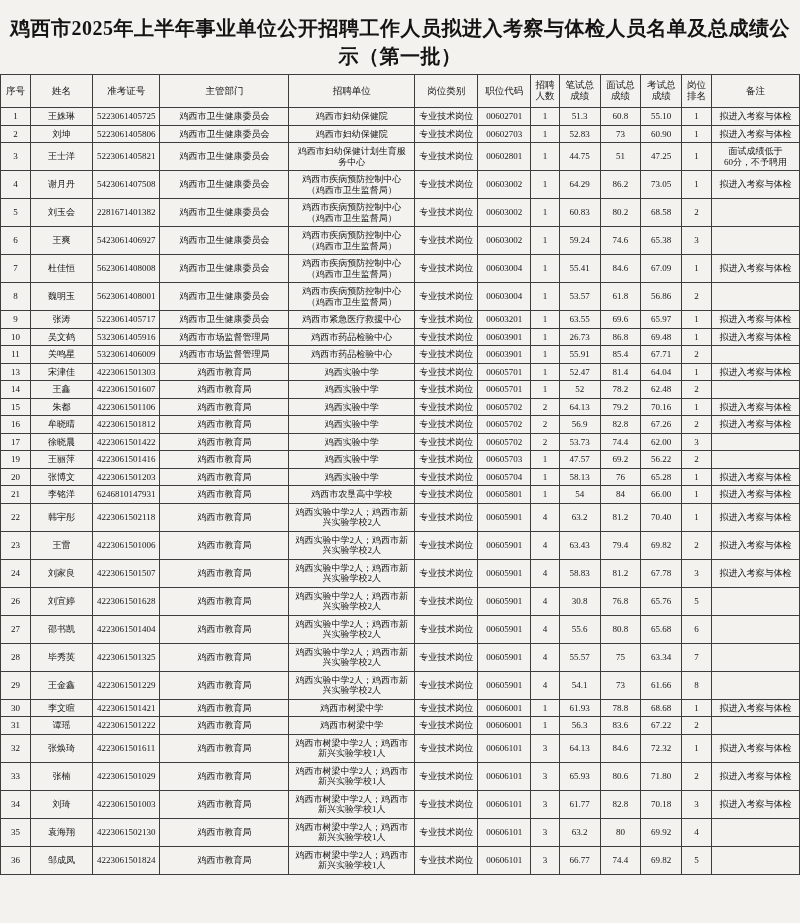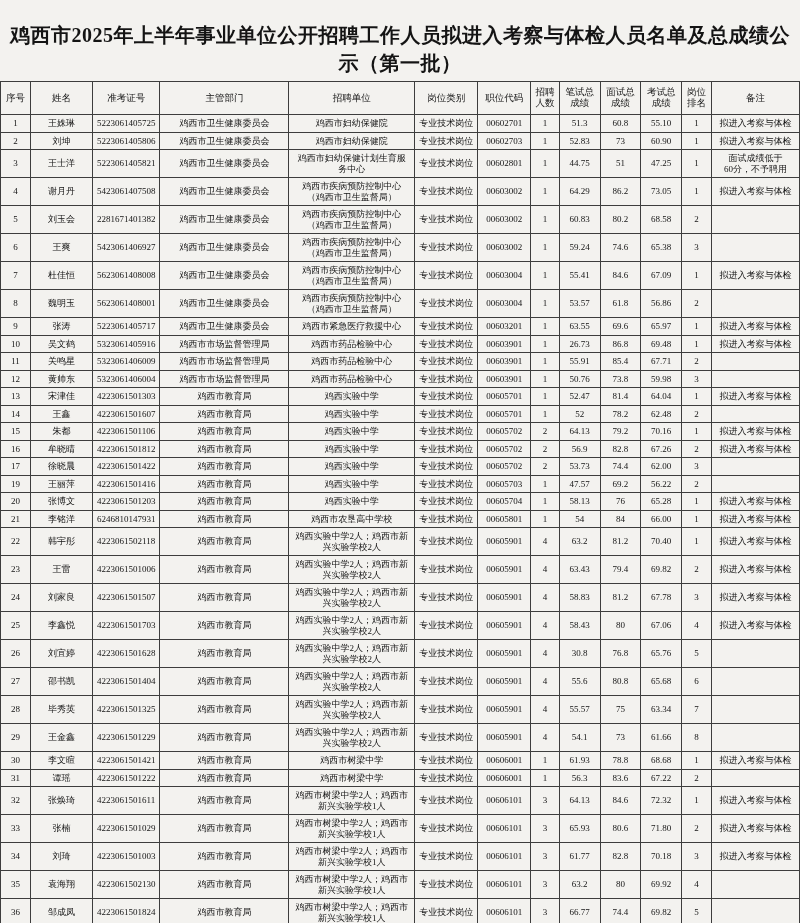--- a/index.html
+++ b/index.html
@@ -6,21 +6,21 @@
   html, body {
     width: 800px; height: 923px;
     background: #f3f2ef;
     color: #141414;
     font-family: "Liberation Serif", "DejaVu Serif", serif;
     overflow: hidden;
   }
   .page { width: 800px; height: 923px; }
   .doc-title {
     width: 100%;
-    padding: 21px 8px 2px 8px;
+    padding: 14px 8px 2px 8px;
     text-align: center;
     font-size: 20px;
     font-weight: bold;
     line-height: 28px;
     letter-spacing: 0.5px;
   }
   table.results {
     width: 800px;
     border-collapse: collapse;
     table-layout: fixed;
@@ -268,35 +268,20 @@
           <td>专业技术岗位</td>
           <td>00603901</td>
           <td>1</td>
           <td>55.91</td>
           <td>85.4</td>
           <td>67.71</td>
           <td>2</td>
           <td></td>
         </tr>
         <tr>
-          <td>12</td>
-          <td>黄帅东</td>
-          <td>5323061406004</td>
-          <td>鸡西市市场监督管理局</td>
-          <td>鸡西市药品检验中心</td>
-          <td>专业技术岗位</td>
-          <td>00603901</td>
-          <td>1</td>
-          <td>50.76</td>
-          <td>73.8</td>
-          <td>59.98</td>
-          <td>3</td>
-          <td></td>
-        </tr>
-        <tr>
           <td>13</td>
           <td>宋津佳</td>
           <td>4223061501303</td>
           <td>鸡西市教育局</td>
           <td>鸡西实验中学</td>
           <td>专业技术岗位</td>
           <td>00605701</td>
           <td>1</td>
           <td>52.47</td>
           <td>81.4</td>
@@ -448,36 +433,20 @@
           <td>鸡西市教育局</td>
           <td>鸡西实验中学2人；鸡西市新
 兴实验学校2人</td>
           <td>专业技术岗位</td>
           <td>00605901</td>
           <td>4</td>
           <td>58.83</td>
           <td>81.2</td>
           <td>67.78</td>
           <td>3</td>
-          <td>拟进入考察与体检</td>
-        </tr>
-        <tr>
-          <td>25</td>
-          <td>李鑫悦</td>
-          <td>4223061501703</td>
-          <td>鸡西市教育局</td>
-          <td>鸡西实验中学2人；鸡西市新
-兴实验学校2人</td>
-          <td>专业技术岗位</td>
-          <td>00605901</td>
-          <td>4</td>
-          <td>58.43</td>
-          <td>80</td>
-          <td>67.06</td>
-          <td>4</td>
           <td>拟进入考察与体检</td>
         </tr>
         <tr>
           <td>26</td>
           <td>刘宜婷</td>
           <td>4223061501628</td>
           <td>鸡西市教育局</td>
           <td>鸡西实验中学2人；鸡西市新
 兴实验学校2人</td>
           <td>专业技术岗位</td>

